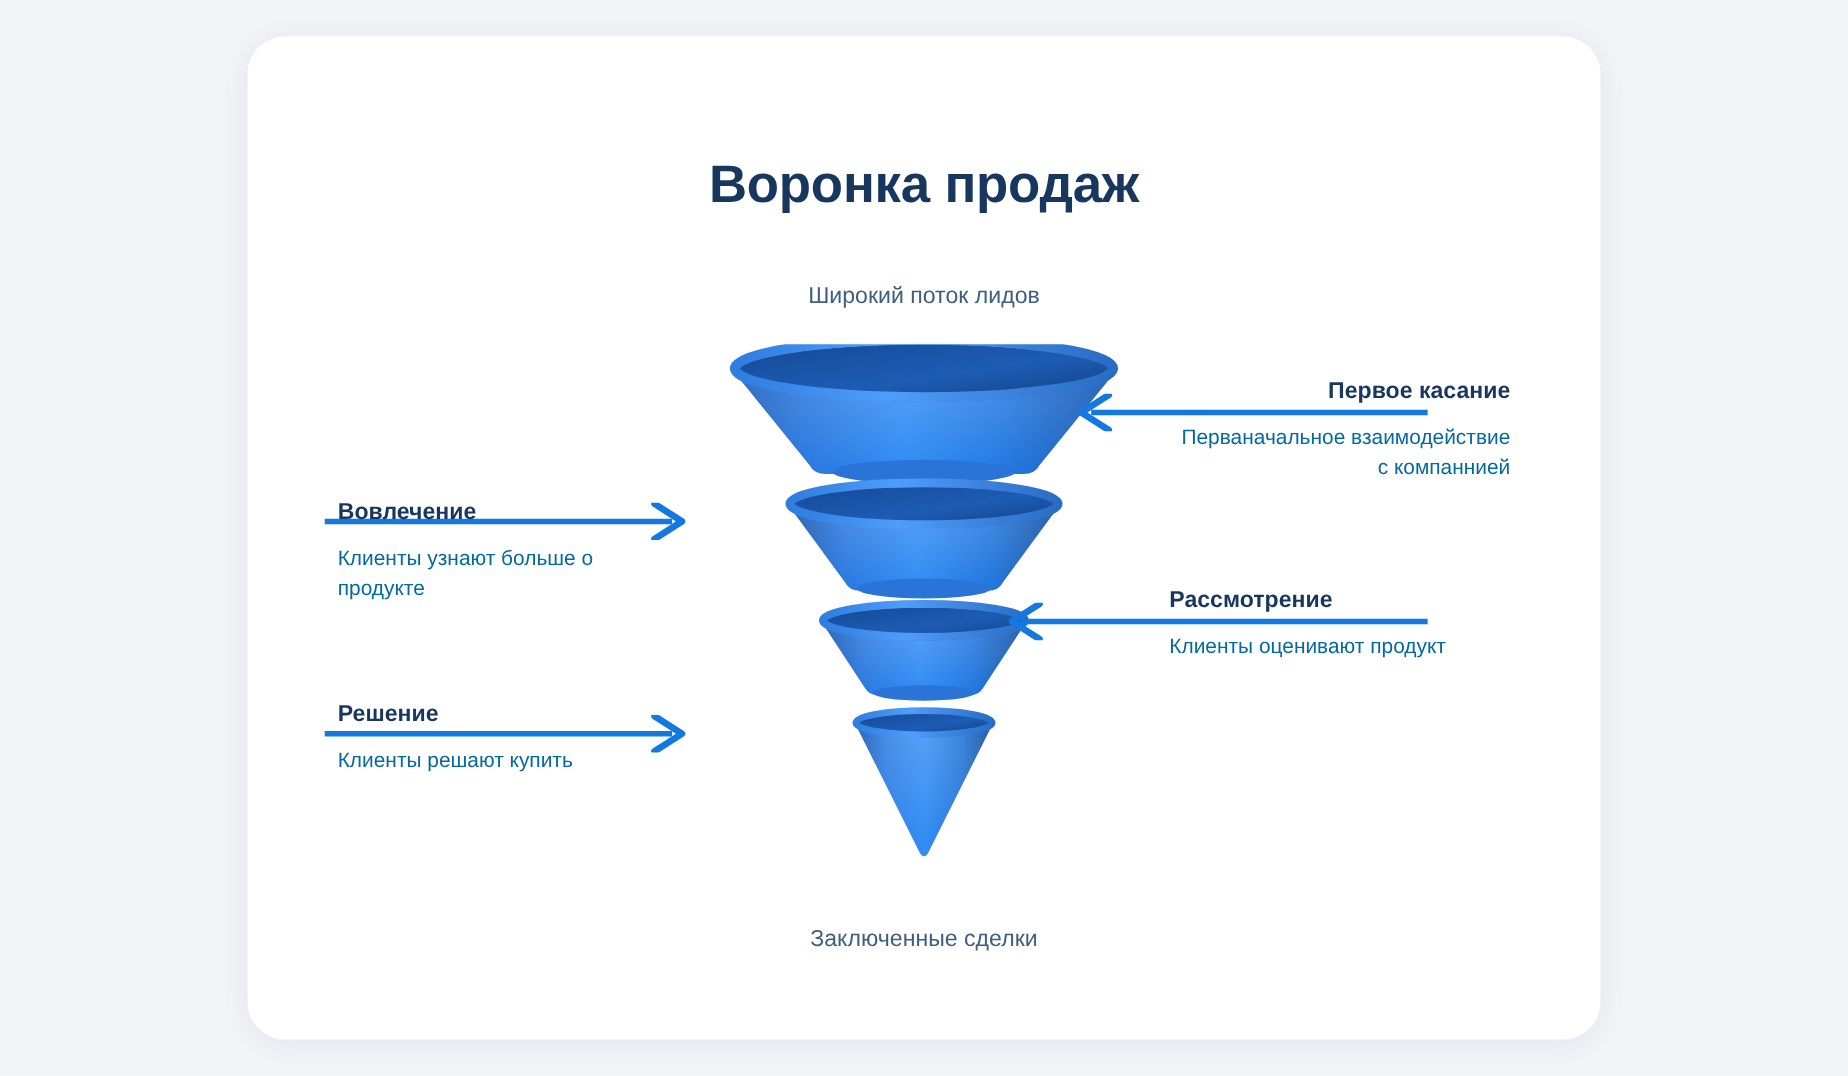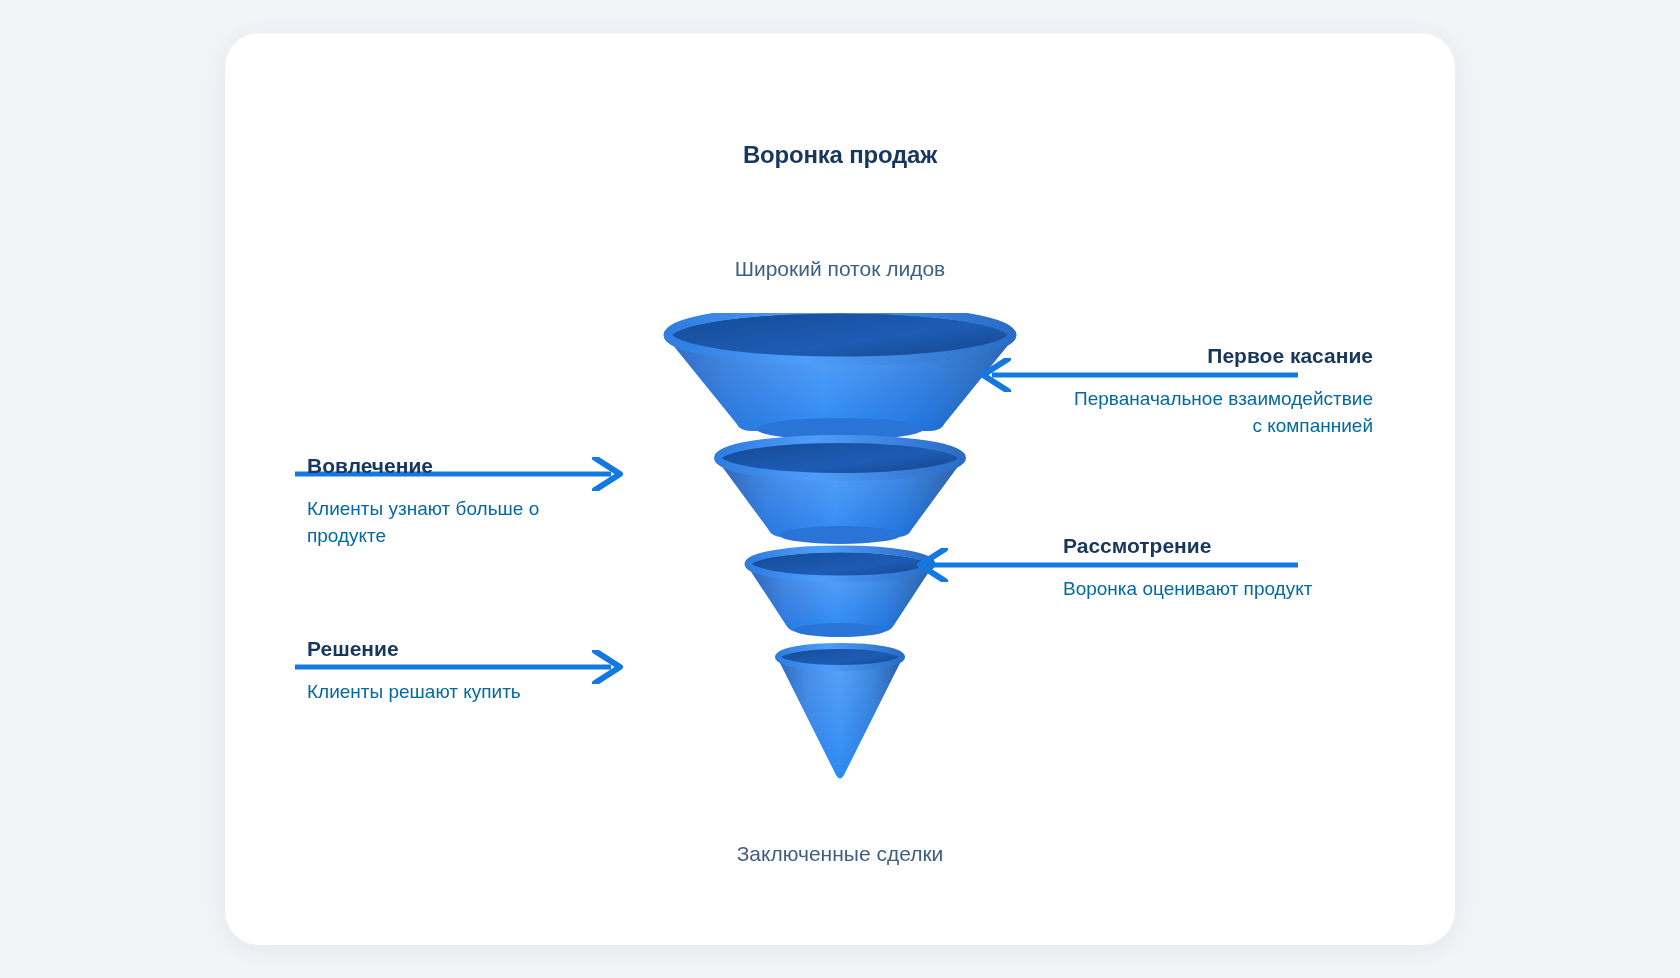--- a/index.html
+++ b/index.html
@@ -33,21 +33,21 @@
     box-shadow: 0 4px 26px rgba(26, 42, 78, 0.06);
   }
 
   
   #title {
     position: absolute;
     left: 0;
     top: 108px;
     width: 1230px;
     text-align: center;
-    font-size: 24px;
+    font-size: 48px;
     font-weight: bold;
     letter-spacing: -0.2px;
     color: #17375e;
   }
 
   
   .caption {
     position: absolute;
     width: 360px;
     text-align: center;
@@ -227,21 +227,21 @@
 
     <div id="arrow-consider" class="arrow">
       <svg width="383" height="34" viewBox="0 0 383 34" xmlns="http://www.w3.org/2000/svg">
         <line x1="14" y1="17" x2="383" y2="17" stroke="#1378e0" stroke-width="5"></line>
         <polyline points="30,1 5,17 30,33" fill="none" stroke="#1378e0" stroke-width="6" stroke-linecap="round" stroke-linejoin="round"></polyline>
       </svg>
     </div>
     <div id="callout-consider" class="callout right">
       <div class="c-title">Рассмотрение</div>
       <div class="c-rule" style="visibility:hidden;height:0;margin:0"></div>
-      <div class="c-desc" style="margin-top:16px">Воронка оценивают продукт</div>
+      <div class="c-desc" style="margin-top:16px">Клиенты оценивают продукт</div>
     </div>
 
     <div id="arrow-decide" class="arrow">
       <svg width="330" height="34" viewBox="0 0 330 34" xmlns="http://www.w3.org/2000/svg">
         <line x1="0" y1="17" x2="316" y2="17" stroke="#1378e0" stroke-width="5"></line>
         <polyline points="300,1 325,17 300,33" fill="none" stroke="#1378e0" stroke-width="6" stroke-linecap="round" stroke-linejoin="round"></polyline>
       </svg>
     </div>
     <div id="callout-decide" class="callout left">
       <div class="c-title">Решение</div>

